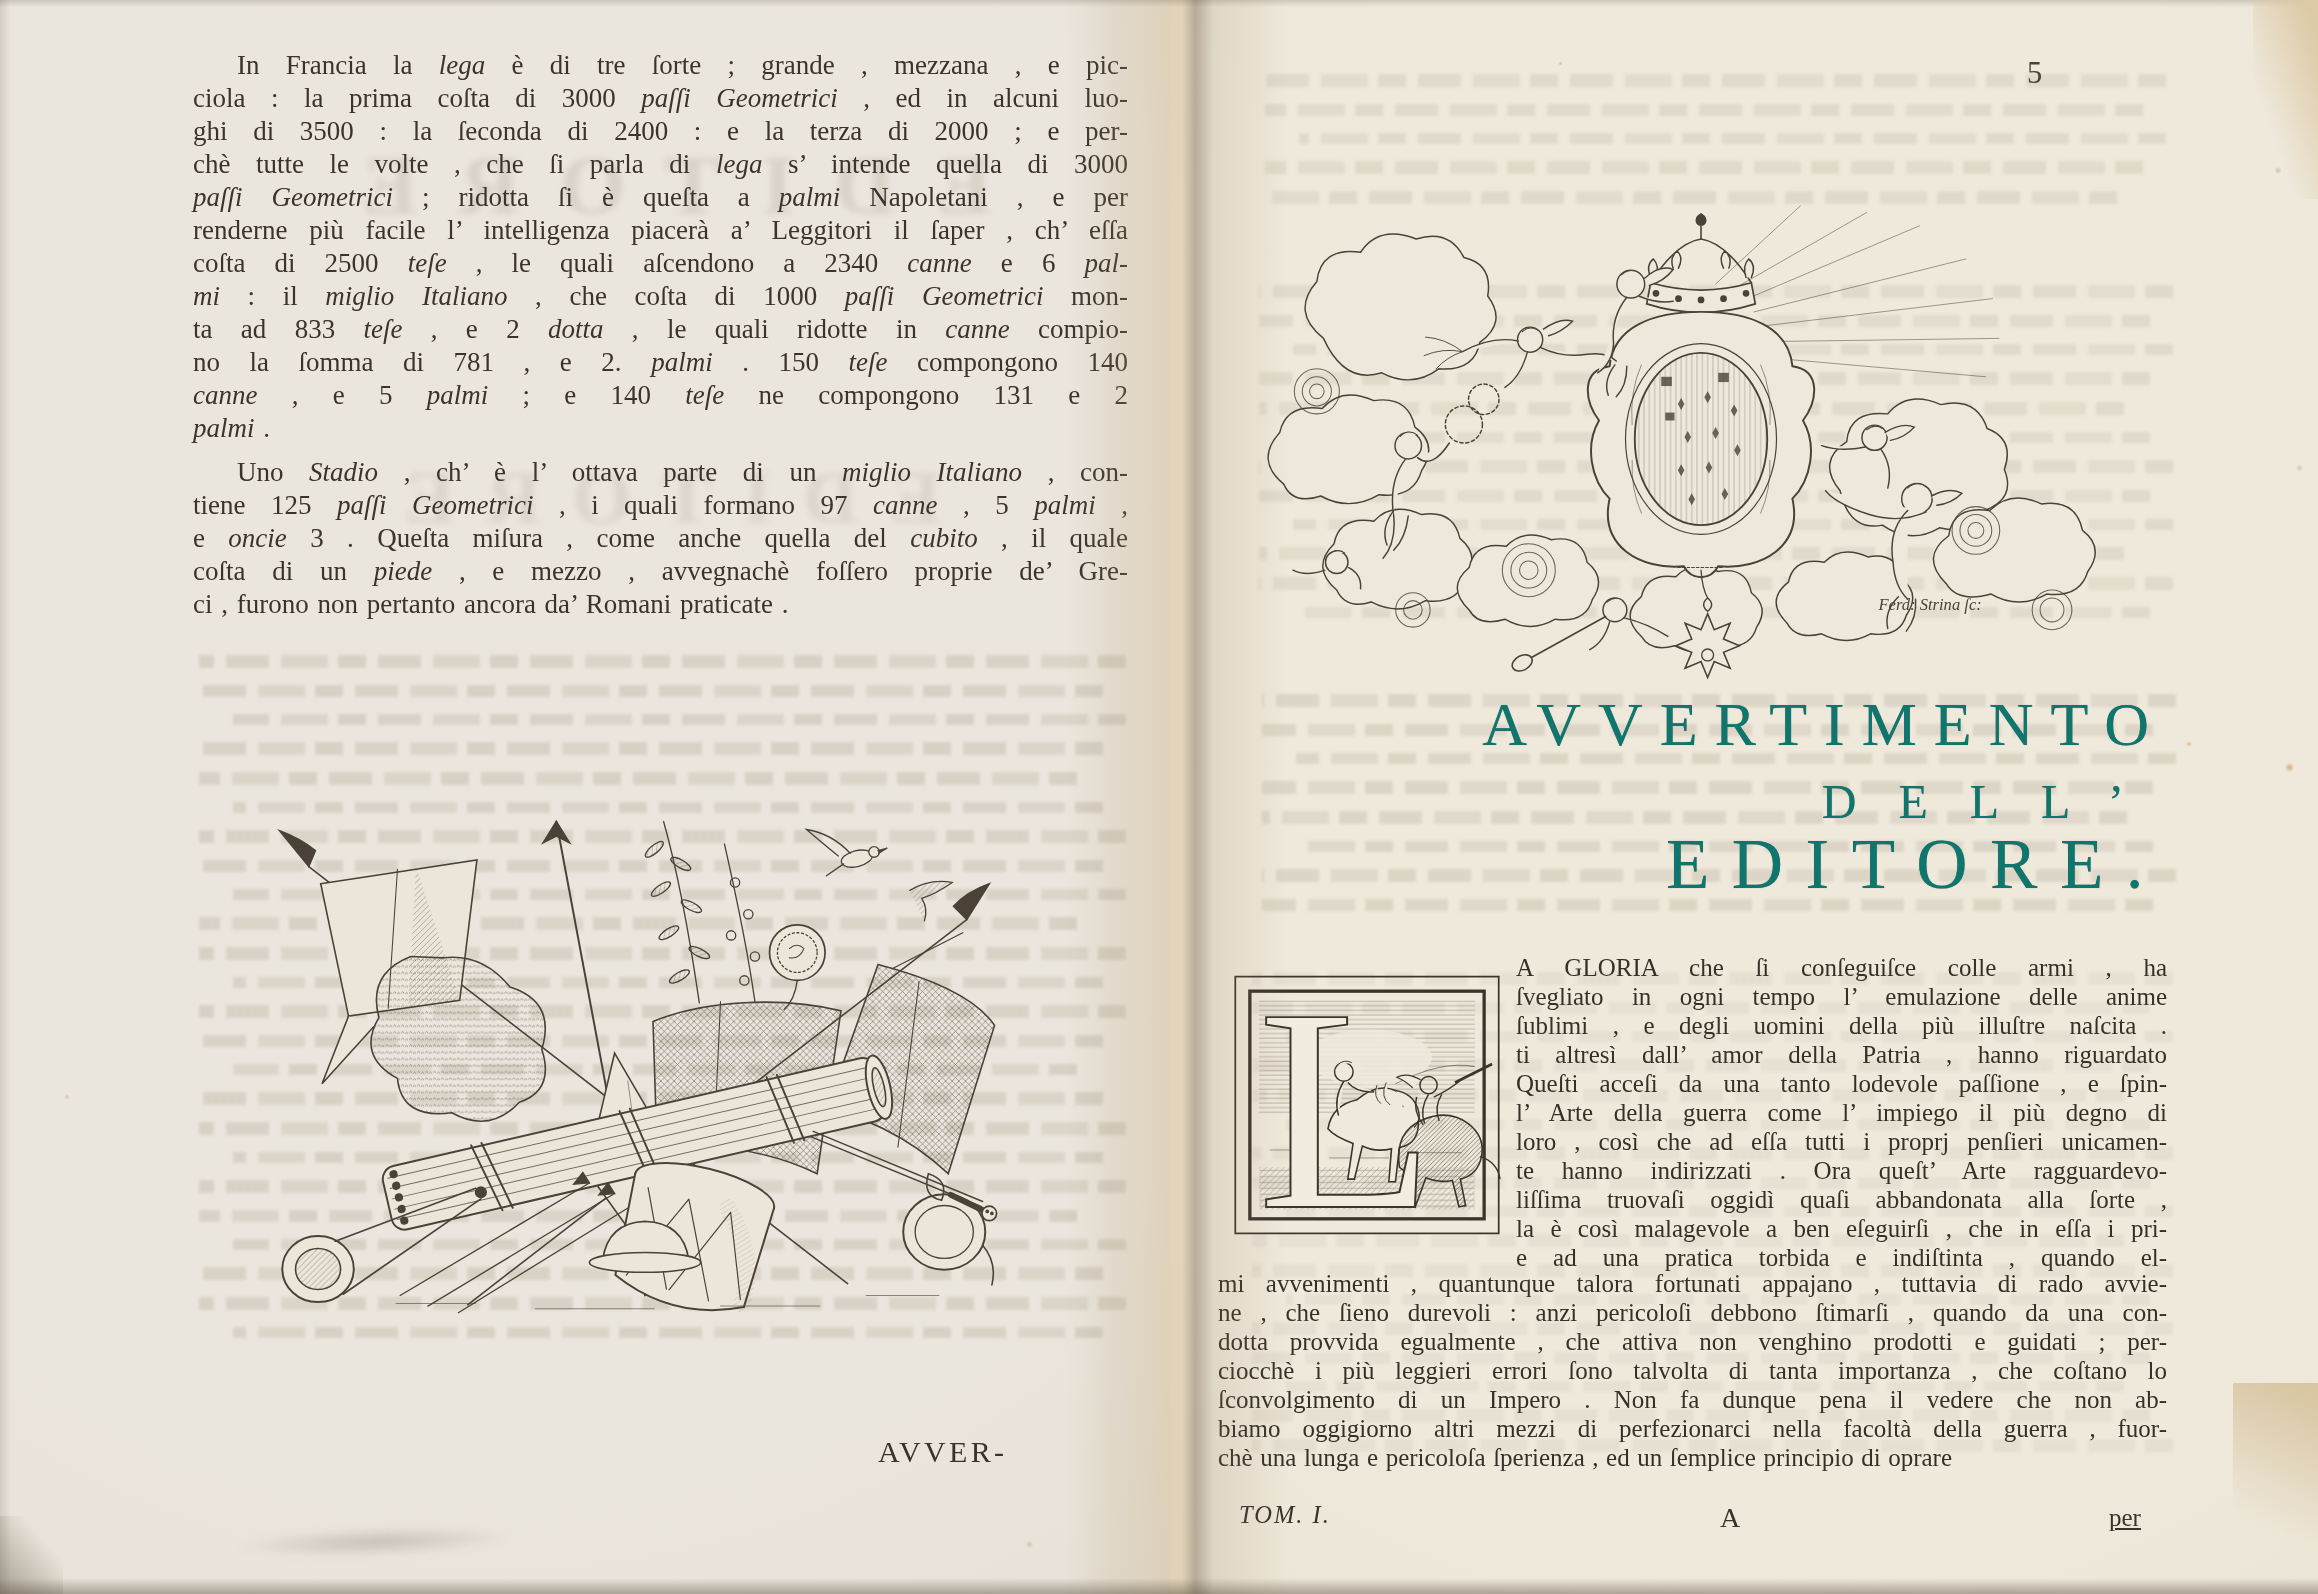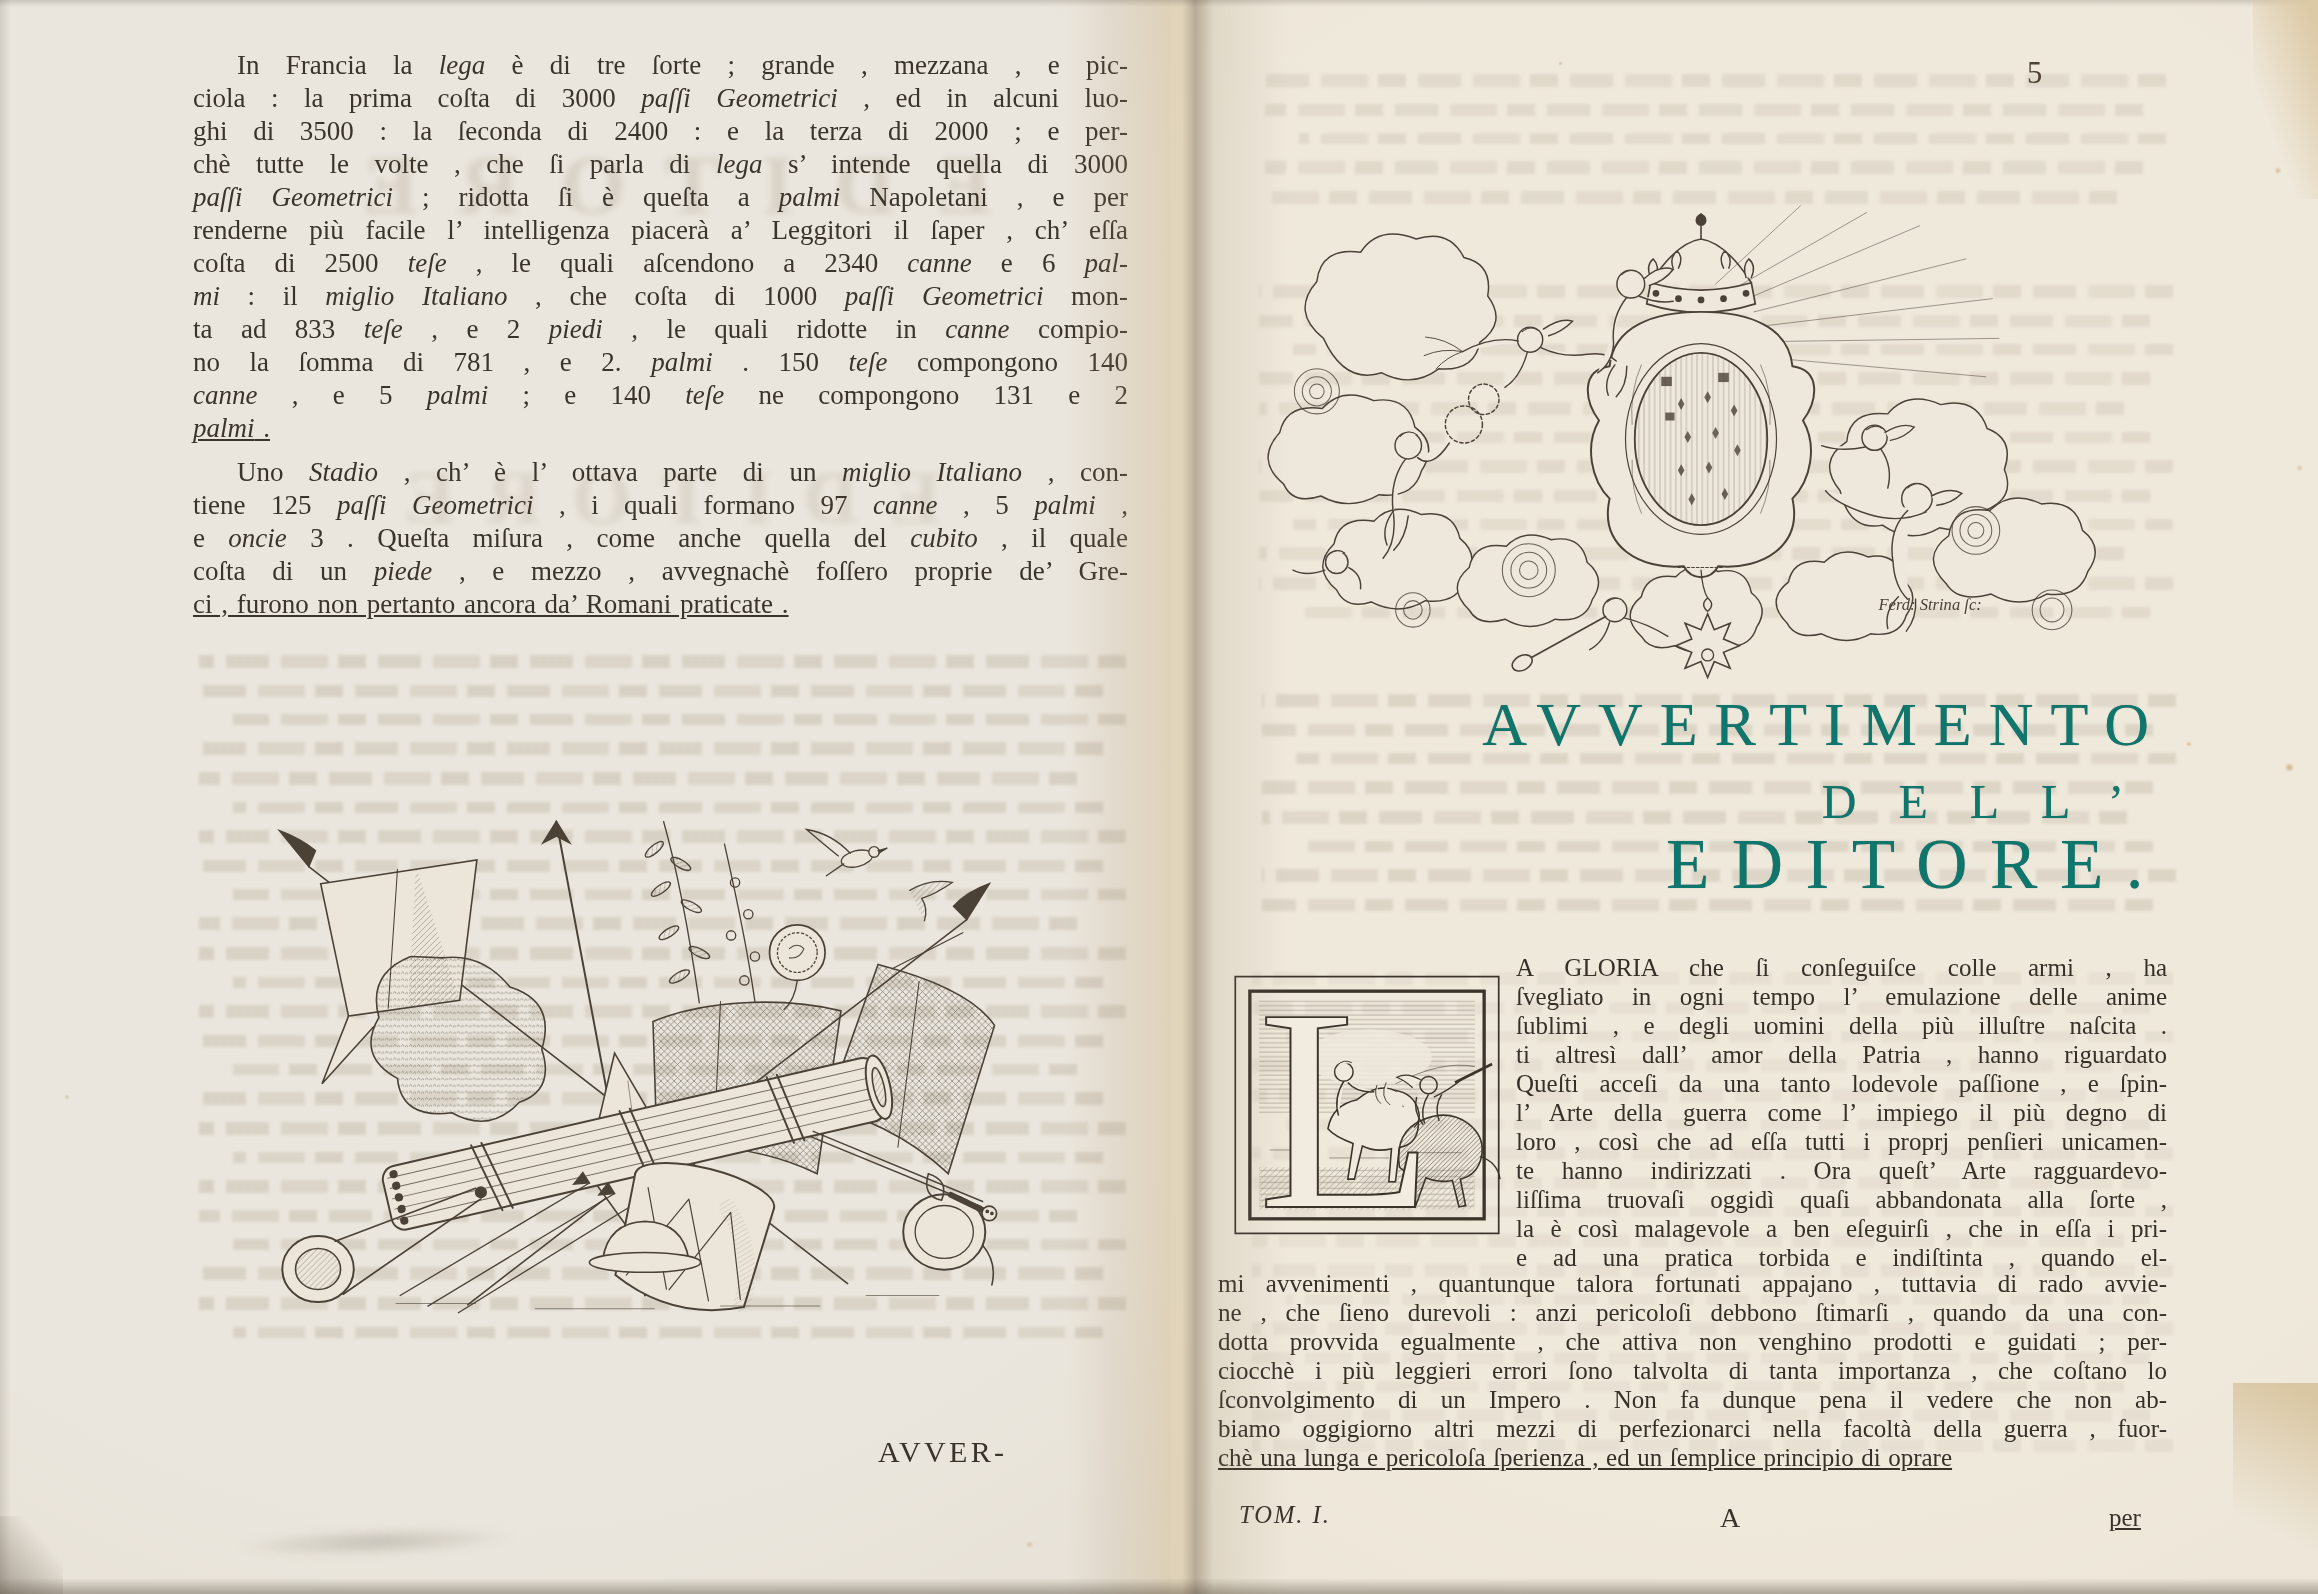--- a/index.html
+++ b/index.html
@@ -32,21 +32,21 @@
   .gL1{left:199px;top:655px;width:927px;}
   .gR1{left:1265px;top:74px;width:901px;opacity:.4;}
   .gR2{left:1259px;top:285px;width:914px;opacity:.38;}
   .gR3{left:1262px;top:694px;width:914px;opacity:.5;}
   .gR4{left:1252px;top:972px;width:921px;opacity:.26;}
   
   .colL{position:absolute;left:193px;top:49px;width:935px;
         font-size:27px;line-height:33px;color:#3a342b;word-spacing:2px;}
   .p2{margin-top:10.6px;}
   .tline{text-align:justify;text-align-last:justify;}
-  .tline.last{text-align-last:left;text-decoration:underline;}
+  .tline.last{text-align-last:left;}
   .tline.indent{text-indent:44px;}
   .colRind{position:absolute;left:1516px;top:953px;width:651px;
         font-size:25px;line-height:29px;color:#363028;word-spacing:1.3px;}
   .colRfull{position:absolute;left:1218px;top:1269px;width:949px;
         font-size:25px;line-height:29px;color:#363028;word-spacing:1.3px;}
   .catchwordL{position:absolute;left:878px;top:1435px;font-size:30px;
         letter-spacing:3.3px;color:#3a332b;}
   .pagenum{position:absolute;left:2027px;top:56px;font-size:30.5px;color:#4c4232;}
   .title{position:absolute;left:1219px;width:947px;text-align:right;color:#0f766e;
          text-shadow:0 0 0.7px rgba(46,41,34,.55);}
@@ -171,21 +171,21 @@
   <div class="colL">
     <div>
         <div class="tline indent">In Francia la <i>lega</i> è di tre ſorte ; grande , mezzana , e pic-</div>
         <div class="tline">ciola : la prima coſta di 3000 <i>paſſi Geometrici</i> , ed in alcuni luo-</div>
         <div class="tline">ghi di 3500 : la ſeconda di 2400 : e la terza di 2000 ; e per-</div>
         <div class="tline">chè tutte le volte , che ſi parla di <i>lega</i> s’ intende quella di 3000</div>
         <div class="tline"><i>paſſi Geometrici</i> ; ridotta ſi è queſta a <i>palmi</i> Napoletani , e per</div>
         <div class="tline">renderne più facile l’ intelligenza piacerà a’ Leggitori il ſaper , ch’ eſſa</div>
         <div class="tline">coſta di 2500 <i>teſe</i> , le quali aſcendono a 2340 <i>canne</i> e 6 <i>pal-</i></div>
         <div class="tline"><i>mi</i> : il <i>miglio Italiano</i> , che coſta di 1000 <i>paſſi Geometrici</i> mon-</div>
-        <div class="tline">ta ad 833 <i>teſe</i> , e 2 <i>piedi</i> , le quali ridotte in <i>canne</i> compio-</div>
+        <div class="tline">ta ad 833 <i>teſe</i> , e 2 <i>dotta</i> , le quali ridotte in <i>canne</i> compio-</div>
         <div class="tline">no la ſomma di 781 , e 2. <i>palmi</i> . 150 <i>teſe</i> compongono 140</div>
         <div class="tline"><i>canne</i> , e 5 <i>palmi</i> ; e 140 <i>teſe</i> ne compongono 131 e 2</div>
         <div class="tline last"><i>palmi</i> .</div>
       </div>
     <div class="p2">
         <div class="tline indent">Uno <i>Stadio</i> , ch’ è l’ ottava parte di un <i>miglio Italiano</i> , con-</div>
         <div class="tline">tiene 125 <i>paſſi Geometrici</i> , i quali formano 97 <i>canne</i> , 5 <i>palmi</i> ,</div>
         <div class="tline">e <i>oncie</i> 3 . Queſta miſura , come anche quella del <i>cubito</i> , il quale</div>
         <div class="tline">coſta di un <i>piede</i> , e mezzo , avvegnachè foſſero proprie de’ Gre-</div>
         <div class="tline last">ci , furono non pertanto ancora da’ Romani praticate .</div>

